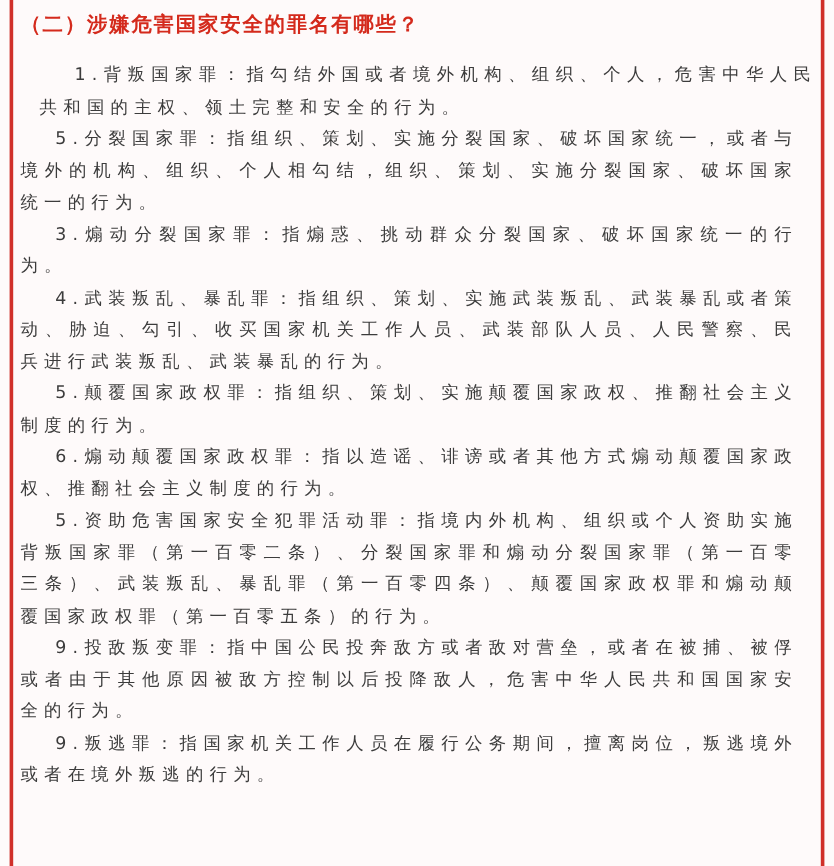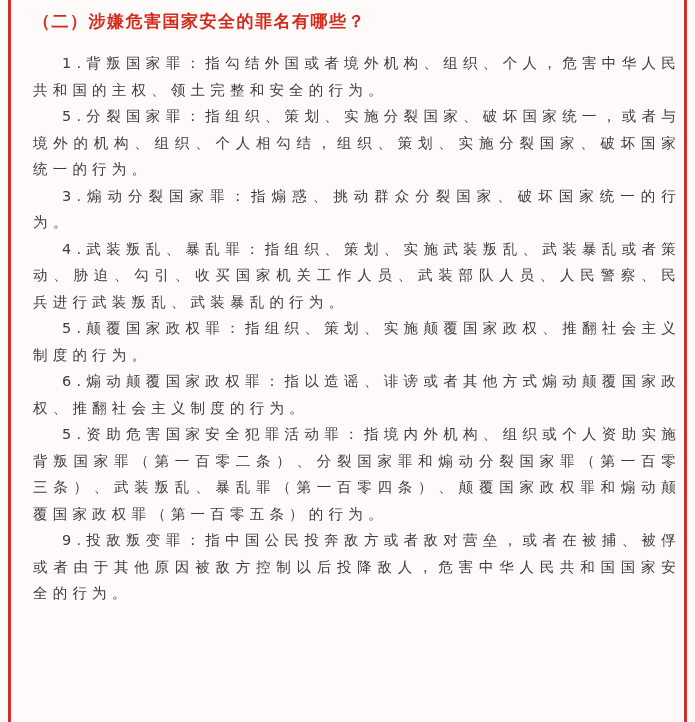--- a/index.html
+++ b/index.html
@@ -19,21 +19,21 @@
       left: 8px;
       top: 0;
       width: 673px;
       height: 722px;
       border-left: 3px solid #d0302a;
       border-right: 3px solid #d0302a;
       background: #fefafa;
     }
     .content {
       position: absolute;
-      left: 33px;
+      left: 17px;
       top: 0;
       width: 650px;
     }
     .heading {
       color: #d42a1c;
       font-weight: bold;
       font-size: 17px;
       letter-spacing: 1.5px;
       margin: 6px 0 0 0;
       height: 30px;
@@ -42,30 +42,31 @@
     .para {
       color: #3c3c3c;
       font-size: 14.5px;
       letter-spacing: 5.2px;
       line-height: 26.5px;
       margin: 0 0 0 0;
       text-indent: 29px;
       text-align: justify;
       width: 648px;
     }
-    .para.first { margin-top: 14px; }
+    .para.first { margin-top: 14px; margin-left: 16px; }
   </style>
 </head>
 <body>
 
 <div class="frame"></div>
 
 <div class="content">
   <h2 class="heading">（二）涉嫌危害国家安全的罪名有哪些？</h2>
   <p class="para first">1.背叛国家罪：指勾结外国或者境外机构、组织、个人，危害中华人民共和国的主权、领土完整和安全的行为。</p>
   <p class="para">5.分裂国家罪：指组织、策划、实施分裂国家、破坏国家统一，或者与境外的机构、组织、个人相勾结，组织、策划、实施分裂国家、破坏国家统一的行为。</p>
   <p class="para">3.煽动分裂国家罪：指煽惑、挑动群众分裂国家、破坏国家统一的行为。</p>
   <p class="para">4.武装叛乱、暴乱罪：指组织、策划、实施武装叛乱、武装暴乱或者策动、胁迫、勾引、收买国家机关工作人员、武装部队人员、人民警察、民兵进行武装叛乱、武装暴乱的行为。</p>
   <p class="para">5.颠覆国家政权罪：指组织、策划、实施颠覆国家政权、推翻社会主义制度的行为。</p>
   <p class="para">6.煽动颠覆国家政权罪：指以造谣、诽谤或者其他方式煽动颠覆国家政权、推翻社会主义制度的行为。</p>
   <p class="para">5.资助危害国家安全犯罪活动罪：指境内外机构、组织或个人资助实施背叛国家罪（第一百零二条）、分裂国家罪和煽动分裂国家罪（第一百零三条）、武装叛乱、暴乱罪（第一百零四条）、颠覆国家政权罪和煽动颠覆国家政权罪（第一百零五条）的行为。</p>
   <p class="para">9.投敌叛变罪：指中国公民投奔敌方或者敌对营垒，或者在被捕、被俘或者由于其他原因被敌方控制以后投降敌人，危害中华人民共和国国家安全的行为。</p>
+  <p class="para">9.叛逃罪：指国家机关工作人员在履行公务期间，擅离岗位，叛逃境外或者在境外叛逃的行为。</p>
 </div>
 
 </body></html>

